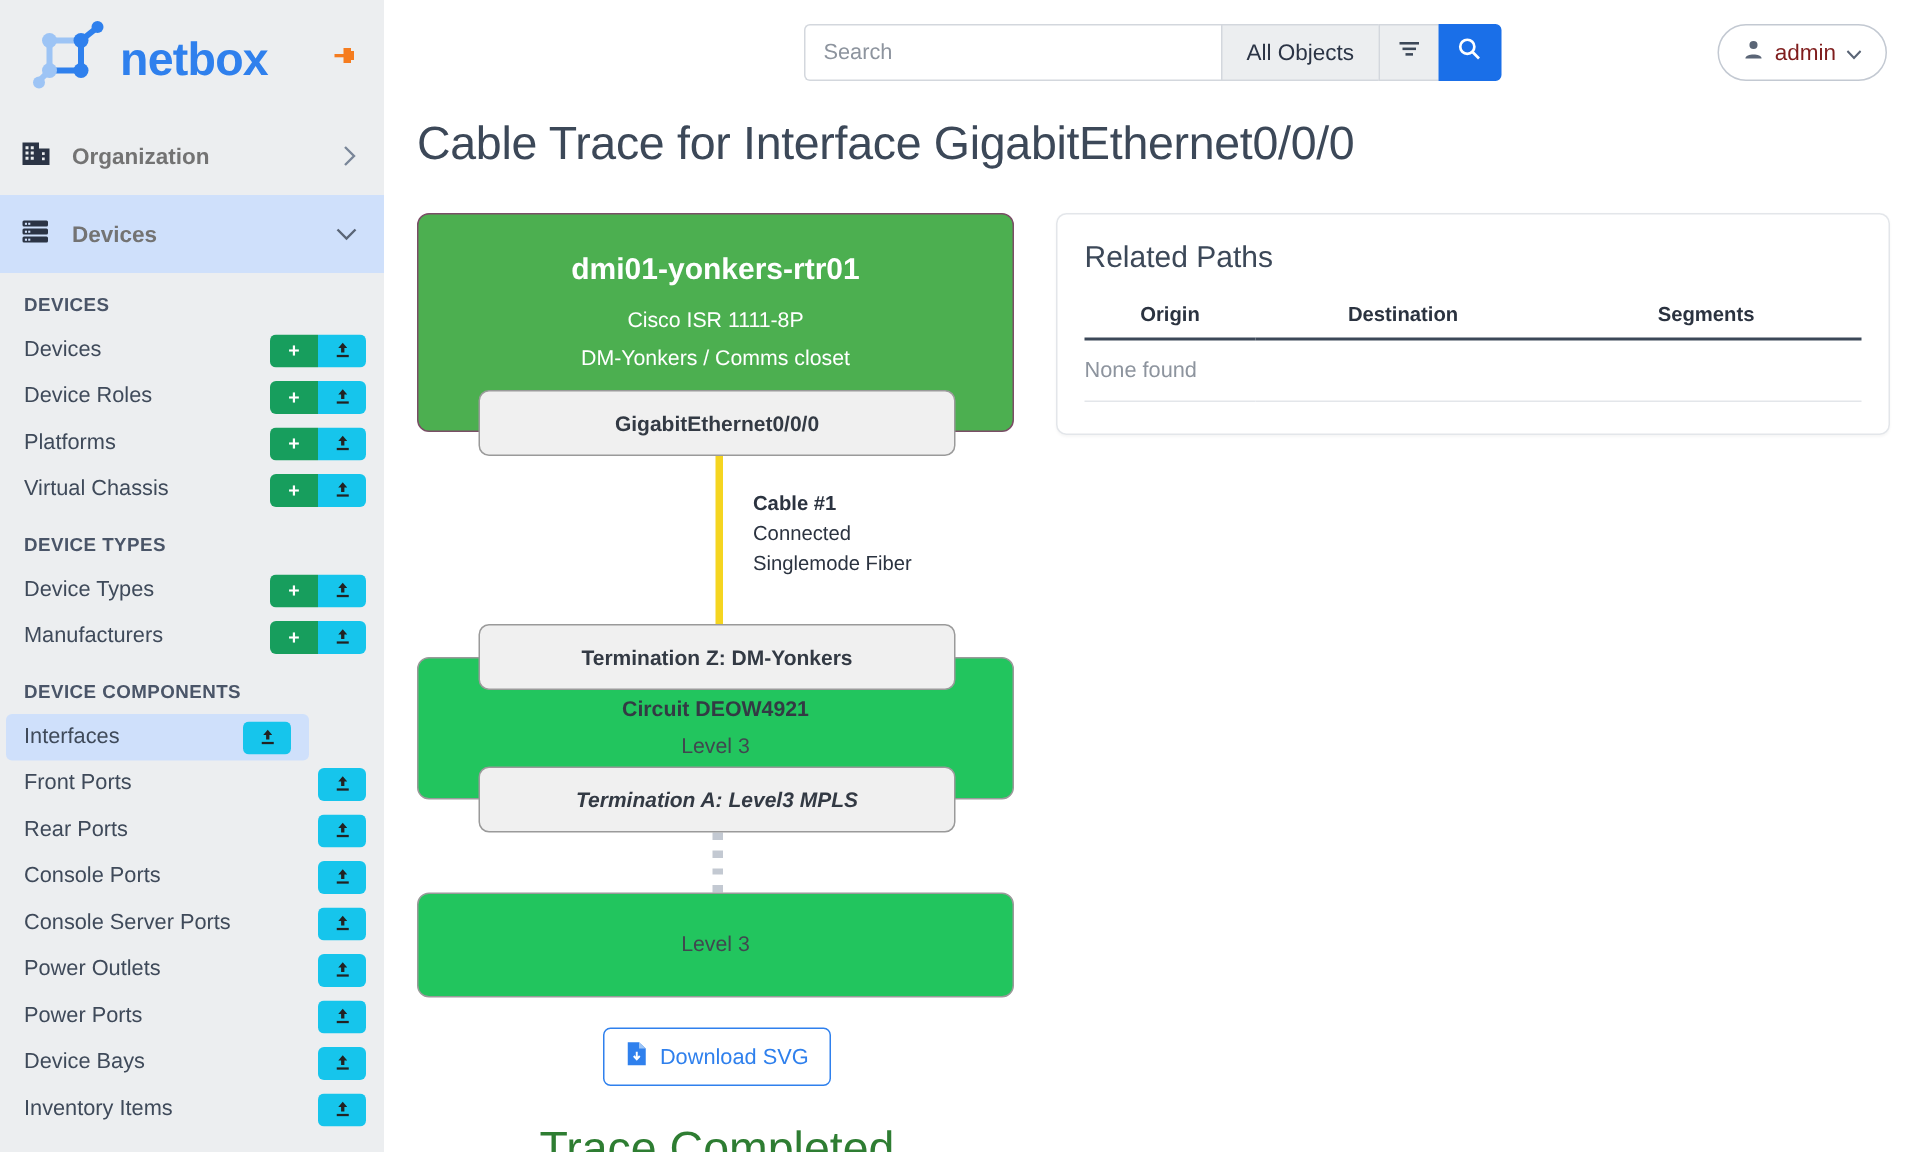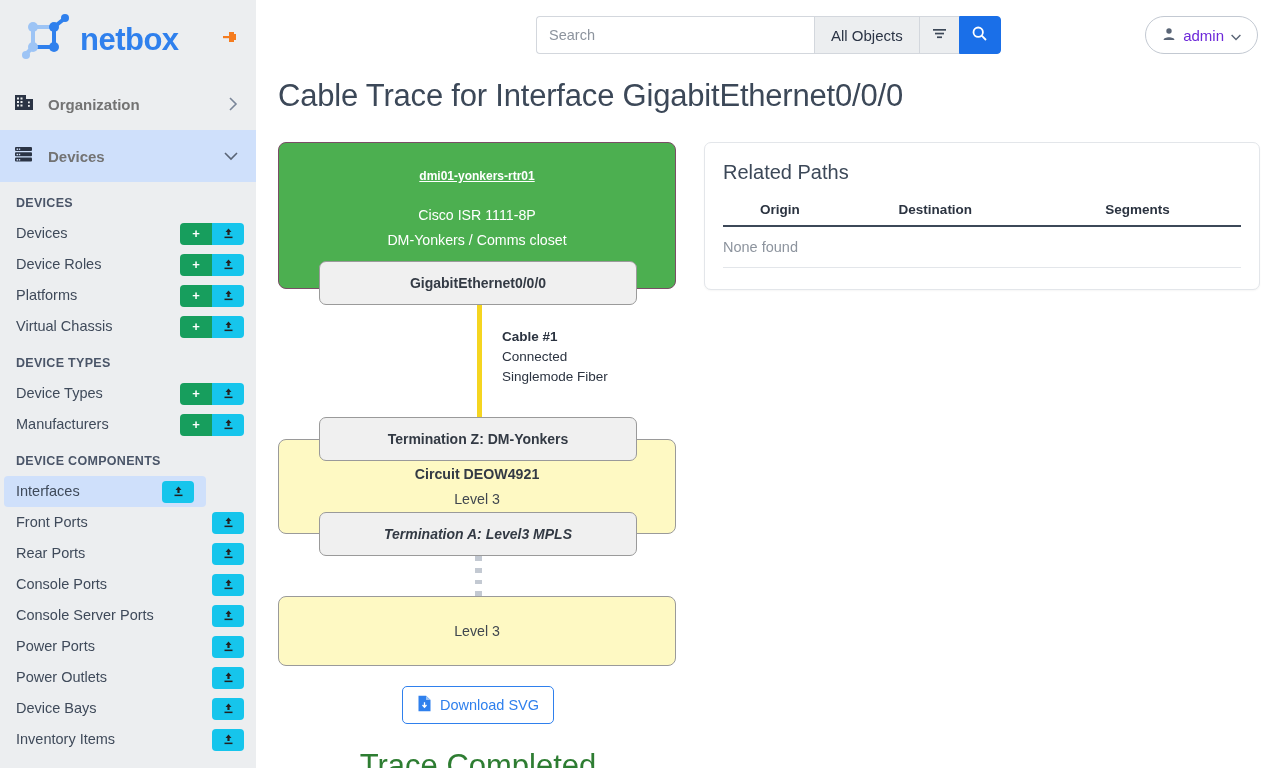--- a/index.html
+++ b/index.html
@@ -126,21 +126,21 @@
     display: flex; align-items: center; justify-content: center;
     background: #1a6fe8; border: 1px solid #1a6fe8;
     border-radius: 0 4px 4px 0; cursor: pointer;
   }
   .user-btn {
     margin-left: auto;
     display: flex; align-items: center; gap: 7px;
     height: 38px; padding: 0 16px;
     border: 1px solid #c3c9d2; border-radius: 19px;
     background: #fff; cursor: pointer;
-    font-size: 15px; color: #6d28d9;
+    font-size: 15px; color: #7f1d1d;
   }
 
   .page-title {
     font-size: 31px; color: #3c4858; font-weight: 400;
     padding: 8px 0 0 22px;
     letter-spacing: -0.2px;
   }
 
   .content { display: flex; padding: 28px 20px 0 22px; gap: 26px; }
 
@@ -151,21 +151,21 @@
     border-radius: 8px;
     text-align: center;
     position: relative;
   }
   .node.device {
     background: #4caf50;
     border: 1px solid #7a4e66;
     padding: 26px 10px 28px;
     color: #ffffff;
   }
-  .node.device .n-title { font-size: 12px; font-weight: 700; margin-bottom: 24px; text-decoration: underline; }
+  .node.device .n-title { font-size: 20px; font-weight: 700; margin-bottom: 14px; }
   .node.device .n-sub { font-size: 14.2px; font-weight: 400; margin-bottom: 9px; }
   .node.device .n-sub:last-child { margin-bottom: 12px; }
 
   .term-box {
     width: 318px; margin: 0 auto;
     background: #f0f0f0;
     border: 1px solid #9a9a9a;
     border-radius: 7px;
     padding: 13px 8px;
     text-align: center;
@@ -179,21 +179,21 @@
     width: 5px; height: 112px; background: #f5d520;
   }
   .cable-labels {
     position: absolute; left: 224px; top: 22px;
     font-size: 13.5px; color: #2b3340; line-height: 20px;
   }
   .cable-labels .cl-title { font-weight: 700; }
 
   .circuit-node {
     width: 398px;
-    background: #fef9c3;
+    background: #22c55e;
     border: 1px solid #9a9a9a;
     border-radius: 8px;
     text-align: center;
     padding: 26px 10px;
     position: relative;
   }
   .circuit-node .c-title { font-size: 14.2px; font-weight: 700; color: #333a44; margin-bottom: 9px; }
   .circuit-node .c-sub { font-size: 14.2px; color: #40474f; }
 
   .dot-conn {
@@ -458,33 +458,33 @@
         <span class="mini-btn imp">
           <svg width="13" height="13" viewBox="0 0 13 13">
               <path d="M6.5 1.5 L9.5 5 L7.6 5 L7.6 8 L5.4 8 L5.4 5 L3.5 5 Z" fill="#222"></path>
               <rect x="2.5" y="9.6" width="8" height="1.5" fill="#222"></rect>
             </svg>
         </span>
       </span>
     </div>
 
     <div class="side-row">
+      <span class="sr-label">Power Outlets</span>
+      <span class="btn-group">
+        <span class="mini-btn imp">
+          <svg width="13" height="13" viewBox="0 0 13 13">
+              <path d="M6.5 1.5 L9.5 5 L7.6 5 L7.6 8 L5.4 8 L5.4 5 L3.5 5 Z" fill="#222"></path>
+              <rect x="2.5" y="9.6" width="8" height="1.5" fill="#222"></rect>
+            </svg>
+        </span>
+      </span>
+    </div>
+
+    <div class="side-row">
       <span class="sr-label">Power Ports</span>
-      <span class="btn-group">
-        <span class="mini-btn imp">
-          <svg width="13" height="13" viewBox="0 0 13 13">
-              <path d="M6.5 1.5 L9.5 5 L7.6 5 L7.6 8 L5.4 8 L5.4 5 L3.5 5 Z" fill="#222"></path>
-              <rect x="2.5" y="9.6" width="8" height="1.5" fill="#222"></rect>
-            </svg>
-        </span>
-      </span>
-    </div>
-
-    <div class="side-row">
-      <span class="sr-label">Power Outlets</span>
       <span class="btn-group">
         <span class="mini-btn imp">
           <svg width="13" height="13" viewBox="0 0 13 13">
               <path d="M6.5 1.5 L9.5 5 L7.6 5 L7.6 8 L5.4 8 L5.4 5 L3.5 5 Z" fill="#222"></path>
               <rect x="2.5" y="9.6" width="8" height="1.5" fill="#222"></rect>
             </svg>
         </span>
       </span>
     </div>
 

